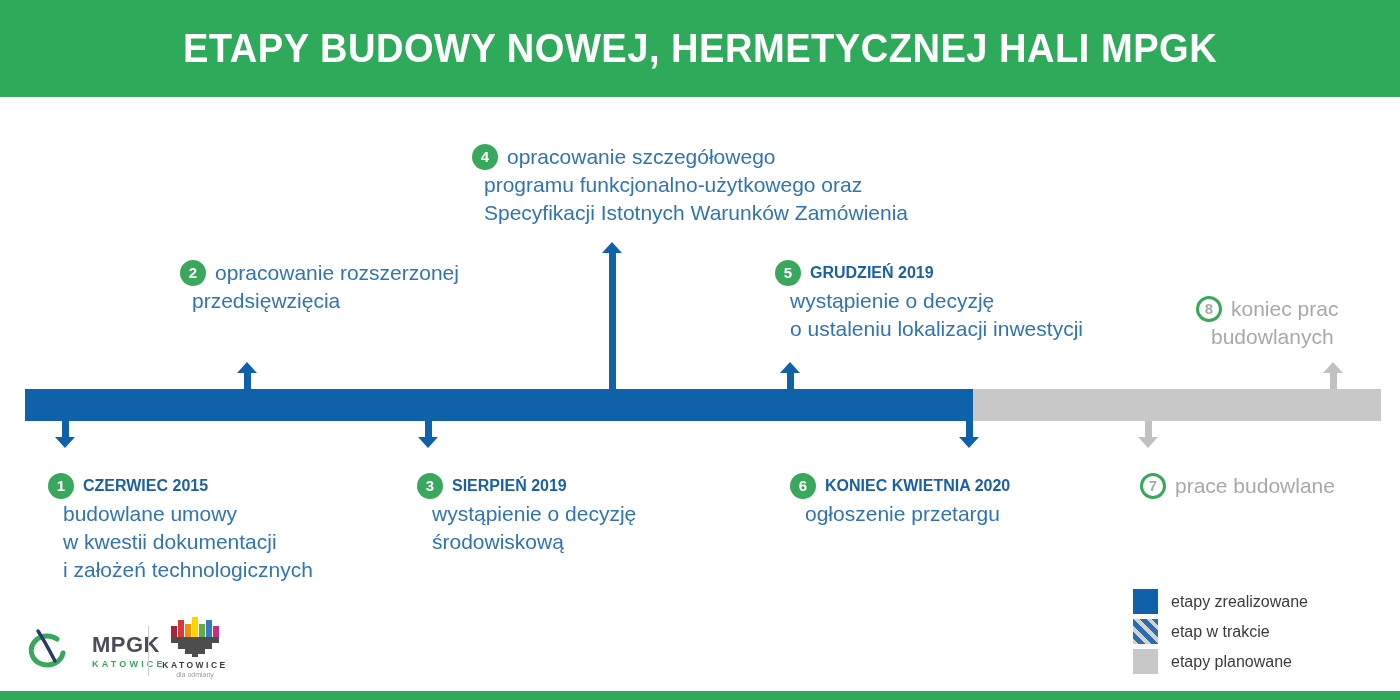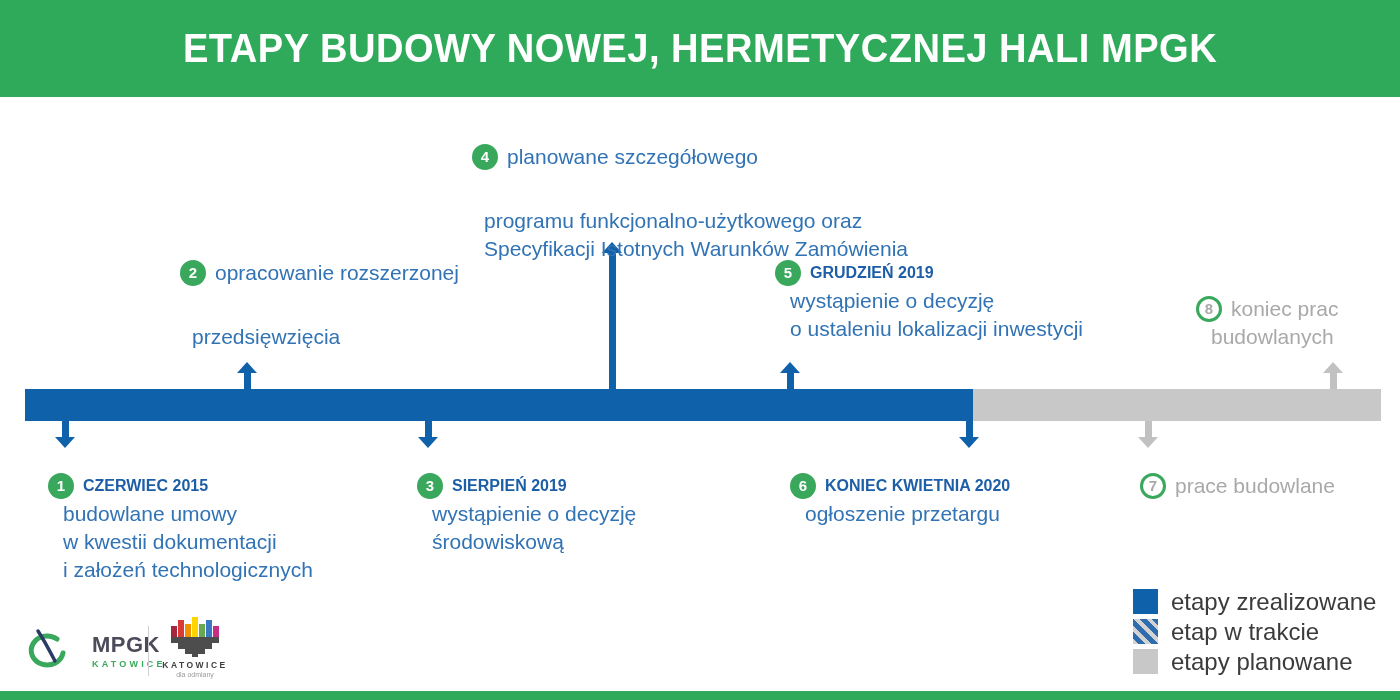--- a/index.html
+++ b/index.html
@@ -31,32 +31,32 @@
 
   
   .item{position:absolute;color:#3173b4;font-size:21px;line-height:28px;}
   .item .row{display:flex;align-items:center;gap:9px;}
   .badge{width:26px;height:26px;border-radius:50%;background:#3aa85c;color:#fff;
          font-size:15px;font-weight:bold;display:flex;align-items:center;justify-content:center;
          flex:0 0 auto;box-sizing:border-box;}
   .badge.ring{background:#fff;border:3px solid #3aa85c;color:#8e8e8e;}
   .heading{font-weight:bold;color:#1d5fa7;font-size:16px;white-space:nowrap;}
   .lines{margin-left:15px;}
-  .lines.tight{margin-left:12px;margin-top:36px;}
+  .lines.tight{margin-left:12px;}
   .item.gray, .item.gray .row div{color:#a9a9a9;}
   .firstline{white-space:nowrap;}
 
   
   .legend{position:absolute;left:1133px;top:589px;}
   .legend-row{display:flex;align-items:center;margin-bottom:5px;height:25px;}
   .swatch{width:25px;height:25px;flex:0 0 auto;}
   .swatch.realized{background:#0f61a9;}
   .swatch.planned{background:#c8c8c8;}
   .swatch.inprogress{background:repeating-linear-gradient(45deg,#d2d2d2 0 4px,#2e6cae 4px 9px);}
-  .legend-label{margin-left:13px;font-size:24px;color:#3b3b3b;white-space:nowrap;}
+  .legend-label{margin-left:13px;font-size:16px;color:#3b3b3b;white-space:nowrap;}
 
   
   .mpgk{position:absolute;left:26px;top:626px;display:flex;align-items:center;gap:20px;}
   .mpgk-text{display:flex;flex-direction:column;line-height:1;}
   .mpgk-name{font-size:22px;font-weight:bold;color:#4b4b5a;letter-spacing:.5px;}
   .mpgk-city{font-size:9px;letter-spacing:3.2px;color:#3aa85c;margin-top:4px;font-weight:bold;}
   .divider{position:absolute;left:148px;top:626px;width:1px;height:50px;background:#cfcfcf;}
   .kato{position:absolute;left:160px;top:617px;width:70px;display:flex;flex-direction:column;
         align-items:center;}
   .kato-city{font-size:8.5px;letter-spacing:2.5px;color:#3d3d3d;font-weight:bold;margin-top:3px;}
@@ -104,21 +104,21 @@
     <div class="head-down"></div>
   </div>
   <div class="arrow gray" style="left:1323px;top:362px">
     <div class="head-up"></div>
     <div class="stem" style="height:16px"></div>
   </div>
 
   <div class="item" style="left:472px;top:143px;width:490px">
     <div class="row">
       <div class="badge">4</div>
-      <div class="firstline">planowane szczegółowego</div>
+      <div class="firstline">opracowanie szczegółowego</div>
     </div>
     <div class="lines tight">
       <div>programu funkcjonalno-użytkowego oraz</div>
       <div>Specyfikacji Istotnych Warunków Zamówienia</div>
     </div>
   </div>
 
   <div class="item" style="left:180px;top:259px;width:310px">
     <div class="row">
       <div class="badge">2</div>

